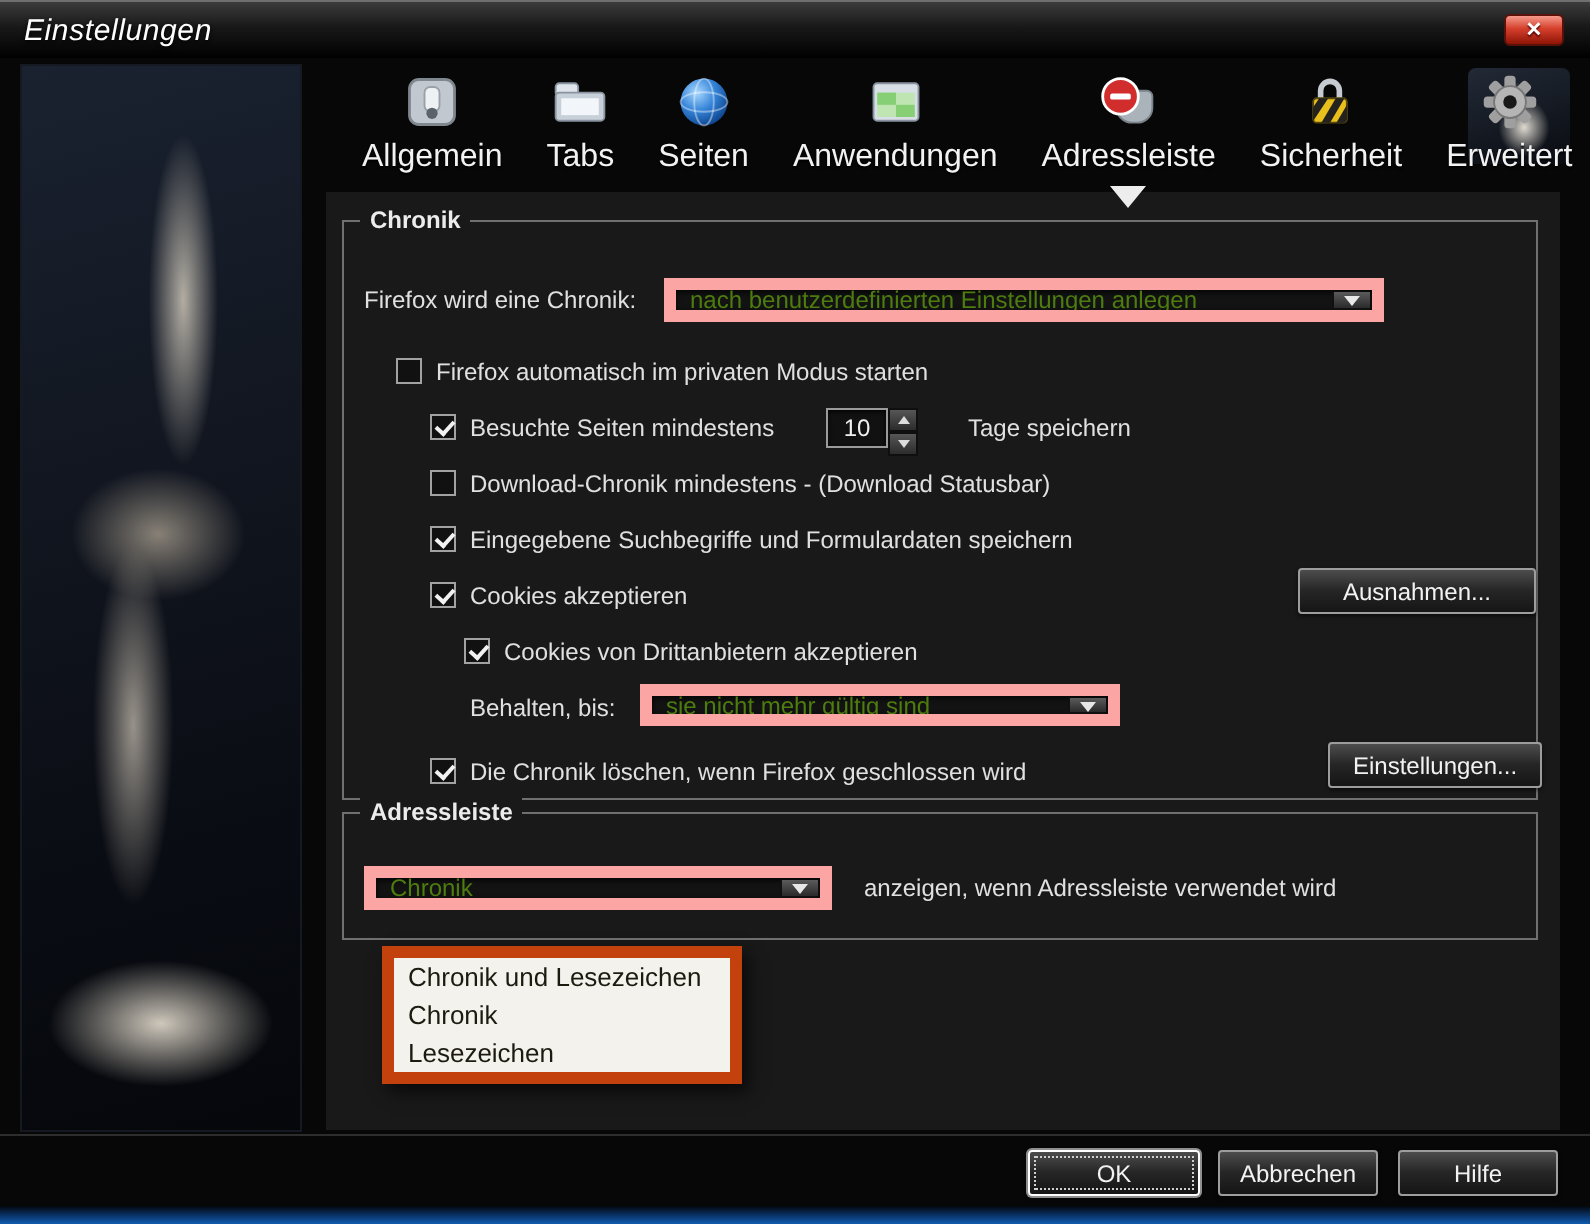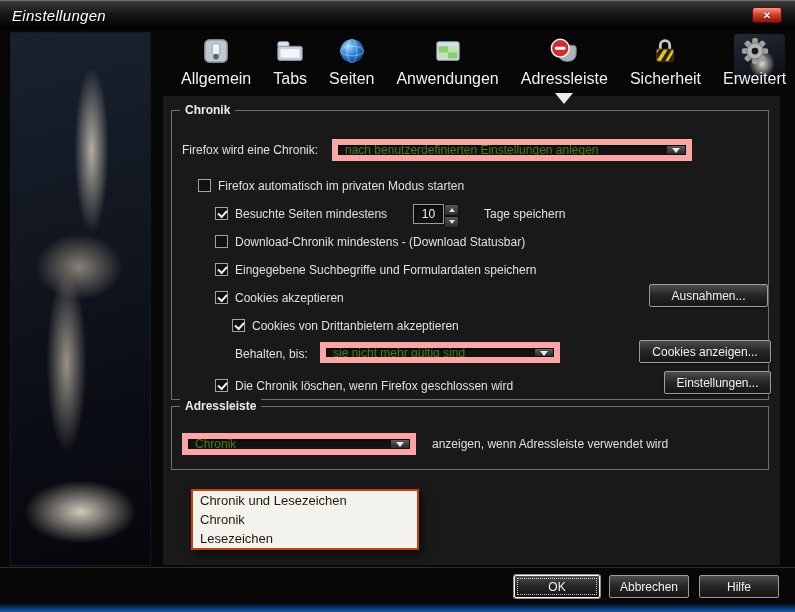--- a/index.html
+++ b/index.html
@@ -67,22 +67,22 @@
     display:flex; align-items:center; justify-content:center; }
   .spin .up::after { content:""; border:3px solid transparent; border-bottom:4px solid #ddd; margin-bottom:3px; }
   .spin .down::after { content:""; border:3px solid transparent; border-top:4px solid #ddd; margin-top:3px; }
   
   .btn { position:absolute; height:23px; border-radius:2px;
     background:linear-gradient(180deg,#4d4d4d 0%,#262626 48%,#151515 100%);
     border:1px solid #9d9d9d; color:#f2f2f2; display:flex; align-items:center; justify-content:center;
     font-size:12px; box-shadow:0 1px 2px rgba(0,0,0,.6); }
   .btn.focus { border-color:#fff; box-shadow:0 0 0 1px rgba(255,255,255,.55), 0 1px 2px rgba(0,0,0,.6); outline:1px dotted #cfcfcf; outline-offset:-4px; }
   
-  .droplist { position:absolute; left:191px; top:488px; width:228px; background:#f3f2ec;
-    border:2px solid #c2410c; z-index:10; box-shadow:3px 4px 8px rgba(0,0,0,.65); }
+  .droplist { position:absolute; left:191px; top:472px; width:180px; background:#f3f2ec;
+    border:6px solid #c2410c; z-index:10; box-shadow:3px 4px 8px rgba(0,0,0,.65); }
   .opt { height:19px; line-height:19px; padding:0 7px; color:#1d1a10; font-size:13px; white-space:nowrap; }
   .opt.hl { background:#9b9a90; color:#2fd42f; }
   
   .sep { position:absolute; left:0; top:566px; width:795px; height:1px; background:#2d2d2d; }
   .bottom-glow { position:absolute; left:0; top:602px; width:795px; height:10px;
     background:linear-gradient(180deg,#03070d 0%,#0a3a75 55%,#1465bf 100%); }
 </style>
 </head>
 <body>
 
@@ -229,23 +229,20 @@
       </div>
 
       <span class="cb checked" style="left:60px;top:208px;"></span>
       <span class="lbl" style="left:80px;top:209px;">Cookies von Drittanbietern akzeptieren</span>
 
       <span class="lbl" style="left:63px;top:237px;">Behalten, bis:</span>
       <div class="combo" style="left:148px;top:231px;width:240px;height:21px;">
         <span>sie nicht mehr gültig sind</span>
         <span class="arrow"></span>
       </div>
-      <div class="btn" style="left:467px;top:229px;width:132px;">
-        <span>Cookies anzeigen...</span>
-      </div>
 
       <span class="cb checked" style="left:43px;top:268px;"></span>
       <span class="lbl" style="left:63px;top:269px;">Die Chronik löschen, wenn Firefox geschlossen wird</span>
       <div class="btn" style="left:492px;top:260px;width:107px;">
         <span>Einstellungen...</span>
       </div>
     </div>
 
     <div class="group" style="left:8px;top:310px;width:598px;height:64px;">
       <span class="group-label">Adressleiste</span>

